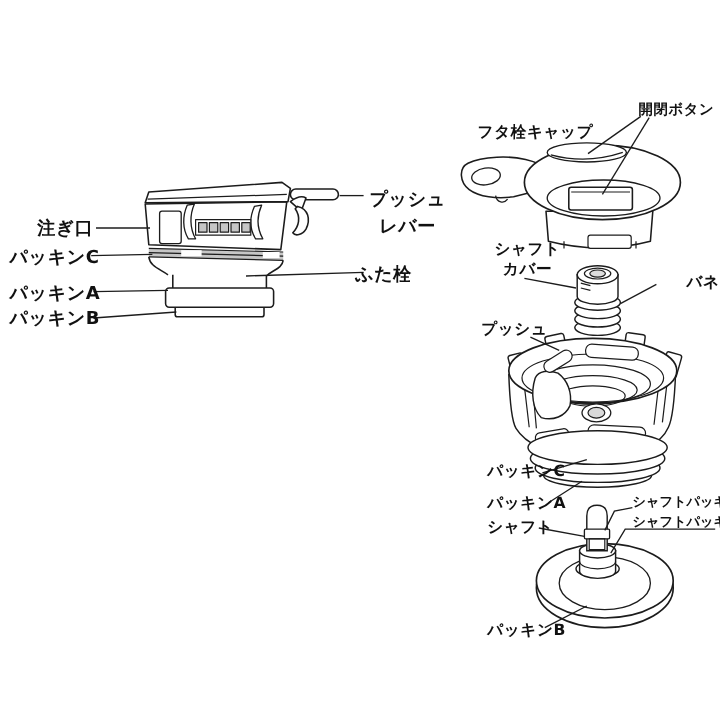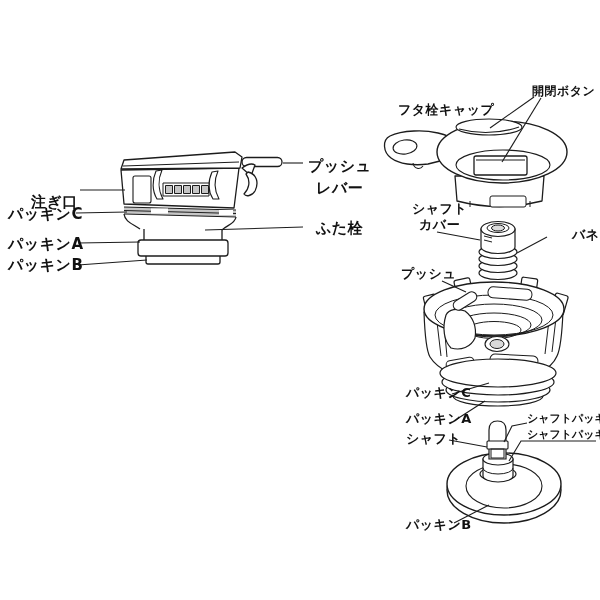--- a/index.html
+++ b/index.html
@@ -168,29 +168,29 @@
       <line x1="442" y1="281" x2="466" y2="292"></line>
       <line x1="452" y1="394" x2="489" y2="383"></line>
       <line x1="457" y1="419" x2="485" y2="401"></line>
       <line x1="449" y1="440" x2="487" y2="447"></line>
       <polyline points="527,423 512,426 504,442"></polyline>
       <polyline points="596,441 521,441 509,461"></polyline>
       <line x1="454" y1="523" x2="489" y2="505"></line>
     </g>
   </svg>
 
-  <div class="label lbl-l" style="left:31px;top:193px;">注ぎ口</div>
+  <div class="label lbl-l" style="left:31px;top:181px;">注ぎ口</div>
   <div class="label lbl-l" style="left:8px;top:205px;">パッキンC</div>
   <div class="label lbl-l" style="left:8px;top:235px;">パッキンA</div>
   <div class="label lbl-l" style="left:8px;top:256px;">パッキンB</div>
   <div class="label lbl-l two lh22" style="left:308px;top:155px;">
     <span>プッシュ</span>
     <span>レバー</span>
   </div>
-  <div class="label lbl-l" style="left:316px;top:219px;">ふた栓</div>
+  <div class="label lbl-l" style="left:296px;top:219px;">ふた栓</div>
 
   <div class="label lbl-xs" style="left:532px;top:83px;">開閉ボタン</div>
   <div class="label lbl-m" style="left:398px;top:101px;">フタ栓キャップ</div>
   <div class="label lbl-m two lh16" style="left:412px;top:201px;">
     <span>シャフト</span>
     <span>カバー</span>
   </div>
   <div class="label lbl-m" style="left:572px;top:226px;">バネ</div>
   <div class="label lbl-m" style="left:401px;top:265px;">プッシュ</div>
   <div class="label lbl-m" style="left:406px;top:384px;">パッキンC</div>

